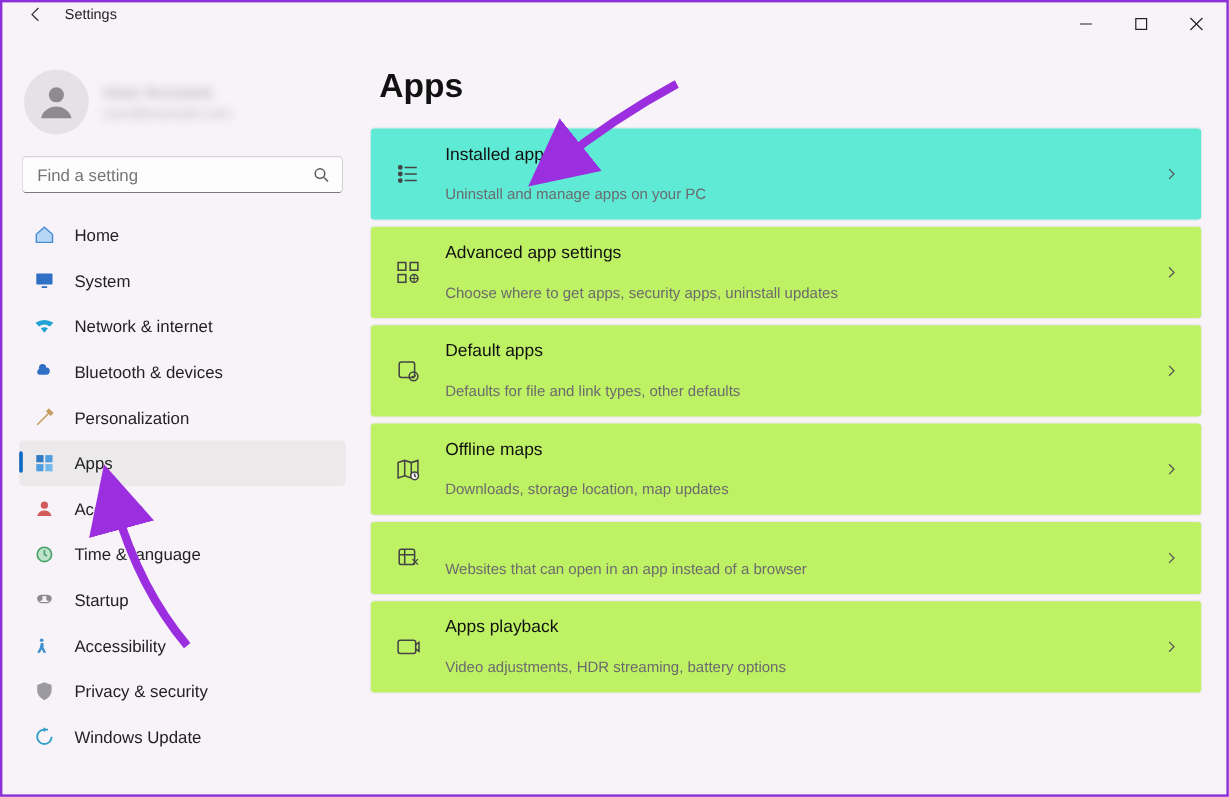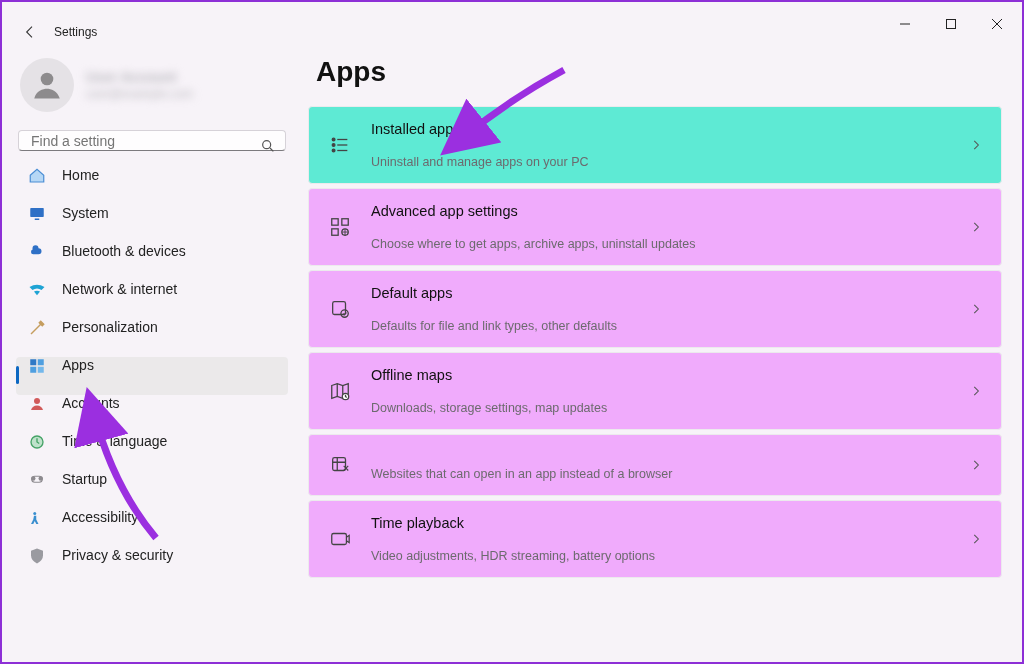--- a/index.html
+++ b/index.html
@@ -1,42 +1,42 @@
 <!DOCTYPE html>
 <html><head>
 <meta charset="utf-8">
 <style>
   * { box-sizing: border-box; margin: 0; padding: 0; font-family: "Segoe UI", -apple-system, sans-serif; }
   body { width: 1024px; height: 664px; overflow: hidden; background: #f7f3f8; border: 2px solid #8d2fd6; position: relative; }
-  .titlebar { height: 40px; display: flex; align-items: flex-end; justify-content: space-between; padding: 0 2px; }
+  .titlebar { height: 40px; display: flex; align-items: flex-start; justify-content: space-between; padding: 0 2px; }
   .tb-left { display: flex; align-items: center; gap: 14px; padding-left: 16px; }
   .tb-back { width: 20px; height: 20px; display:flex; align-items:center; justify-content:center; cursor:pointer; }
   .tb-title { font-size: 12px; color: #222; }
   .tb-right { display: flex; }
   .tb-btn { width: 46px; height: 36px; display:flex; align-items:center; justify-content:center; cursor:pointer; }
   .main { display: flex; height: calc(100% - 40px); }
   .sidebar { width: 300px; padding: 8px 14px 8px 14px; display:flex; flex-direction:column; }
   .profile { display:flex; align-items:center; gap: 12px; padding: 8px 4px 12px 4px; }
   .avatar { width: 54px; height: 54px; border-radius: 50%; background: #e5e2e6; display:flex; align-items:center; justify-content:center; }
   .avatar svg { width: 36px; height: 36px; fill:#8d8b8d; }
   .prof-text { display:flex; flex-direction:column; gap:2px; filter: blur(4px); }
   .prof-name { font-size: 14px; font-weight:600; color:#b8b6bc; }
   .prof-email { font-size: 12px; color:#b8b6bc; }
   .search { margin: 6px 2px 10px 2px; position:relative; }
-  .search input { width:100%; height: 21px; border: 1px solid #d6d2d8; border-bottom: 1.5px solid #7c7a7e; border-radius: 4px; background:#fefdfe; font-size:14px; padding: 0 36px 0 12px; outline:none; }
+  .search input { width:100%; height: 31px; border: 1px solid #d6d2d8; border-bottom: 1.5px solid #7c7a7e; border-radius: 4px; background:#fefdfe; font-size:14px; padding: 0 36px 0 12px; outline:none; }
   .search-icon { position:absolute; right:10px; top:8px; width:16px; height:16px; }
   .nav { display:flex; flex-direction:column; gap: 0px; margin-top:6px; }
-  .nav-item { display:flex; height: 38px; padding: 0 12px; border-radius: 4px; cursor:pointer; font-size:14px; color:#222; gap: 16px; position:relative; }
+  .nav-item { display:flex; align-items:center; height: 38px; padding: 0 12px; border-radius: 4px; cursor:pointer; font-size:14px; color:#222; gap: 16px; position:relative; }
   .nav-item.selected { background:#ebe9ea; }
   .nav-item.selected::before { content:""; position:absolute; left:0; top:9px; width:3px; height:18px; background:#0d67c2; border-radius:2px; }
   .nav-icon { width:18px; height:18px; flex-shrink:0; display:flex; align-items:center; justify-content:center; }
   .content { flex:1; padding: 14px 20px 4px 6px; }
   .page-title { font-size: 28px; font-weight:600; color:#111; margin: 0 0 18px 8px; }
   .cards { display:flex; flex-direction:column; gap:4px; }
-  .card { display:flex; align-items:center; border:1px solid #eceaed; background:#f0abfc; border-radius:4px; padding: 14px 18px; cursor:pointer; }
+  .card { display:flex; align-items:center; border:1px solid #eceaed; background:#bef264; border-radius:4px; padding: 14px 18px; cursor:pointer; }
   .card.highlight { background:#5eead4; }
   .card-icon { width:26px; height:26px; flex-shrink:0; display:flex; align-items:center; justify-content:center; margin-right: 18px; }
   .card-body { flex:1; }
   .card-title { font-size:14.5px; color:#111; }
   .card-sub { font-size:12.5px; color:#6c6a6e; margin-top:18px; }
   .chev { width:14px; height:14px; flex-shrink:0; }
   .arrow { position:absolute; pointer-events:none; }
   .arrow svg { overflow:visible; }
 </style>
 </head>
@@ -105,34 +105,34 @@
           <span class="nav-icon">
             <svg viewBox="0 0 24 24" width="18" height="18">
               <rect x="3" y="4" width="18" height="12" rx="1" fill="#2f70c6"></rect>
               <rect x="9" y="18" width="6" height="2" fill="#2f70c6"></rect>
             </svg>
           </span>
           <span>System</span>
         </div>
         <div class="nav-item">
           <span class="nav-icon">
-            <svg viewBox="0 0 24 24" width="18" height="18" fill="#2f70c6">
-              <path d="M6 7 Q6 3 10 3 Q14 3 14 7 Q18 7 18 11 Q18 15 14 15 L7 15 Q4 15 4 12 Q4 9 6 9 Z"></path>
-            </svg>
-          </span>
-          <span>Bluetooth &amp; devices</span>
-        </div>
-        <div class="nav-item">
-          <span class="nav-icon">
             <svg viewBox="0 0 24 24" width="18" height="18" fill="#1fa3d4">
               <path d="M2 8 Q12 2 22 8 L18 12 Q12 8 6 12 Z"></path>
               <path d="M8 14 Q12 12 16 14 L12 19 Z"></path>
             </svg>
           </span>
           <span>Network &amp; internet</span>
+        </div>
+        <div class="nav-item">
+          <span class="nav-icon">
+            <svg viewBox="0 0 24 24" width="18" height="18" fill="#2f70c6">
+              <path d="M6 7 Q6 3 10 3 Q14 3 14 7 Q18 7 18 11 Q18 15 14 15 L7 15 Q4 15 4 12 Q4 9 6 9 Z"></path>
+            </svg>
+          </span>
+          <span>Bluetooth &amp; devices</span>
         </div>
         <div class="nav-item">
           <span class="nav-icon">
             <svg viewBox="0 0 24 24" width="18" height="18" fill="none" stroke="#c59d5f" stroke-width="1.8">
               <path d="M4 20 L18 6"></path>
               <path d="M17 3 L21 7 L19 9 L15 5 Z" fill="#c59d5f"></path>
             </svg>
           </span>
           <span>Personalization</span>
         </div>
@@ -184,20 +184,29 @@
           </span>
           <span>Accessibility</span>
         </div>
         <div class="nav-item">
           <span class="nav-icon">
             <svg viewBox="0 0 24 24" width="18" height="18" fill="#9a9aa0">
               <path d="M12 2 L20 5 V11 Q20 18 12 22 Q4 18 4 11 V5 Z"></path>
             </svg>
           </span>
           <span>Privacy &amp; security</span>
+        </div>
+        <div class="nav-item">
+          <span class="nav-icon">
+            <svg viewBox="0 0 24 24" width="18" height="18" fill="none" stroke="#2f9dc4" stroke-width="2">
+              <path d="M20 12 A8 8 0 1 1 12 4"></path>
+              <path d="M12 2 L12 6 M16 4 L12 4"></path>
+            </svg>
+          </span>
+          <span>Windows Update</span>
         </div>
       </div>
   </div>
 
   <div class="content">
     <h1 class="page-title">Apps</h1>
     <div class="cards" id="cards">
         <div class="card highlight">
           <span class="card-icon">
             <svg viewBox="0 0 24 24" width="22" height="22" fill="none" stroke="#444" stroke-width="1.4">
@@ -222,21 +231,21 @@
             <svg viewBox="0 0 24 24" width="22" height="22" fill="none" stroke="#444" stroke-width="1.4">
               <rect x="3" y="3" width="7" height="7"></rect>
               <rect x="14" y="3" width="7" height="7"></rect>
               <rect x="3" y="14" width="7" height="7"></rect>
               <circle cx="17.5" cy="17.5" r="3.5"></circle>
               <path d="M17.5 14v7M14 17.5h7" stroke-width="1"></path>
             </svg>
           </span>
           <div class="card-body">
             <div class="card-title">Advanced app settings</div>
-            <div class="card-sub">Choose where to get apps, archive apps, uninstall updates</div>
+            <div class="card-sub">Choose where to get apps, security apps, uninstall updates</div>
           </div>
           <svg class="chev" viewBox="0 0 24 24" fill="none" stroke="#555" stroke-width="1.8">
             <path d="M9 5l7 7-7 7"></path>
           </svg>
         </div>
         <div class="card">
           <span class="card-icon">
             <svg viewBox="0 0 24 24" width="22" height="22" fill="none" stroke="#444" stroke-width="1.4">
               <rect x="4" y="4" width="14" height="14" rx="2"></rect>
               <circle cx="17" cy="17" r="4"></circle>
@@ -255,21 +264,21 @@
           <span class="card-icon">
             <svg viewBox="0 0 24 24" width="22" height="22" fill="none" stroke="#444" stroke-width="1.4">
               <path d="M3 6 L9 4 L15 6 L21 4 V18 L15 20 L9 18 L3 20 Z"></path>
               <path d="M9 4 V18 M15 6 V20"></path>
               <circle cx="18" cy="18" r="3.5" fill="#fff"></circle>
               <path d="M18 16v2l1.3 1"></path>
             </svg>
           </span>
           <div class="card-body">
             <div class="card-title">Offline maps</div>
-            <div class="card-sub">Downloads, storage settings, map updates</div>
+            <div class="card-sub">Downloads, storage location, map updates</div>
           </div>
           <svg class="chev" viewBox="0 0 24 24" fill="none" stroke="#555" stroke-width="1.8">
             <path d="M9 5l7 7-7 7"></path>
           </svg>
         </div>
         <div class="card">
           <span class="card-icon">
             <svg viewBox="0 0 24 24" width="22" height="22" fill="none" stroke="#444" stroke-width="1.4">
               <rect x="4" y="4" width="14" height="14" rx="2"></rect>
               <path d="M9 4v14 M4 9h14"></path>
@@ -284,21 +293,21 @@
           </svg>
         </div>
         <div class="card">
           <span class="card-icon">
             <svg viewBox="0 0 24 24" width="22" height="22" fill="none" stroke="#444" stroke-width="1.4">
               <rect x="3" y="6" width="16" height="12" rx="2"></rect>
               <path d="M19 10l3-2v8l-3-2"></path>
             </svg>
           </span>
           <div class="card-body">
-            <div class="card-title">Time playback</div>
+            <div class="card-title">Apps playback</div>
             <div class="card-sub">Video adjustments, HDR streaming, battery options</div>
           </div>
           <svg class="chev" viewBox="0 0 24 24" fill="none" stroke="#555" stroke-width="1.8">
             <path d="M9 5l7 7-7 7"></path>
           </svg>
         </div>
       </div>
   </div>
 </div>
 

